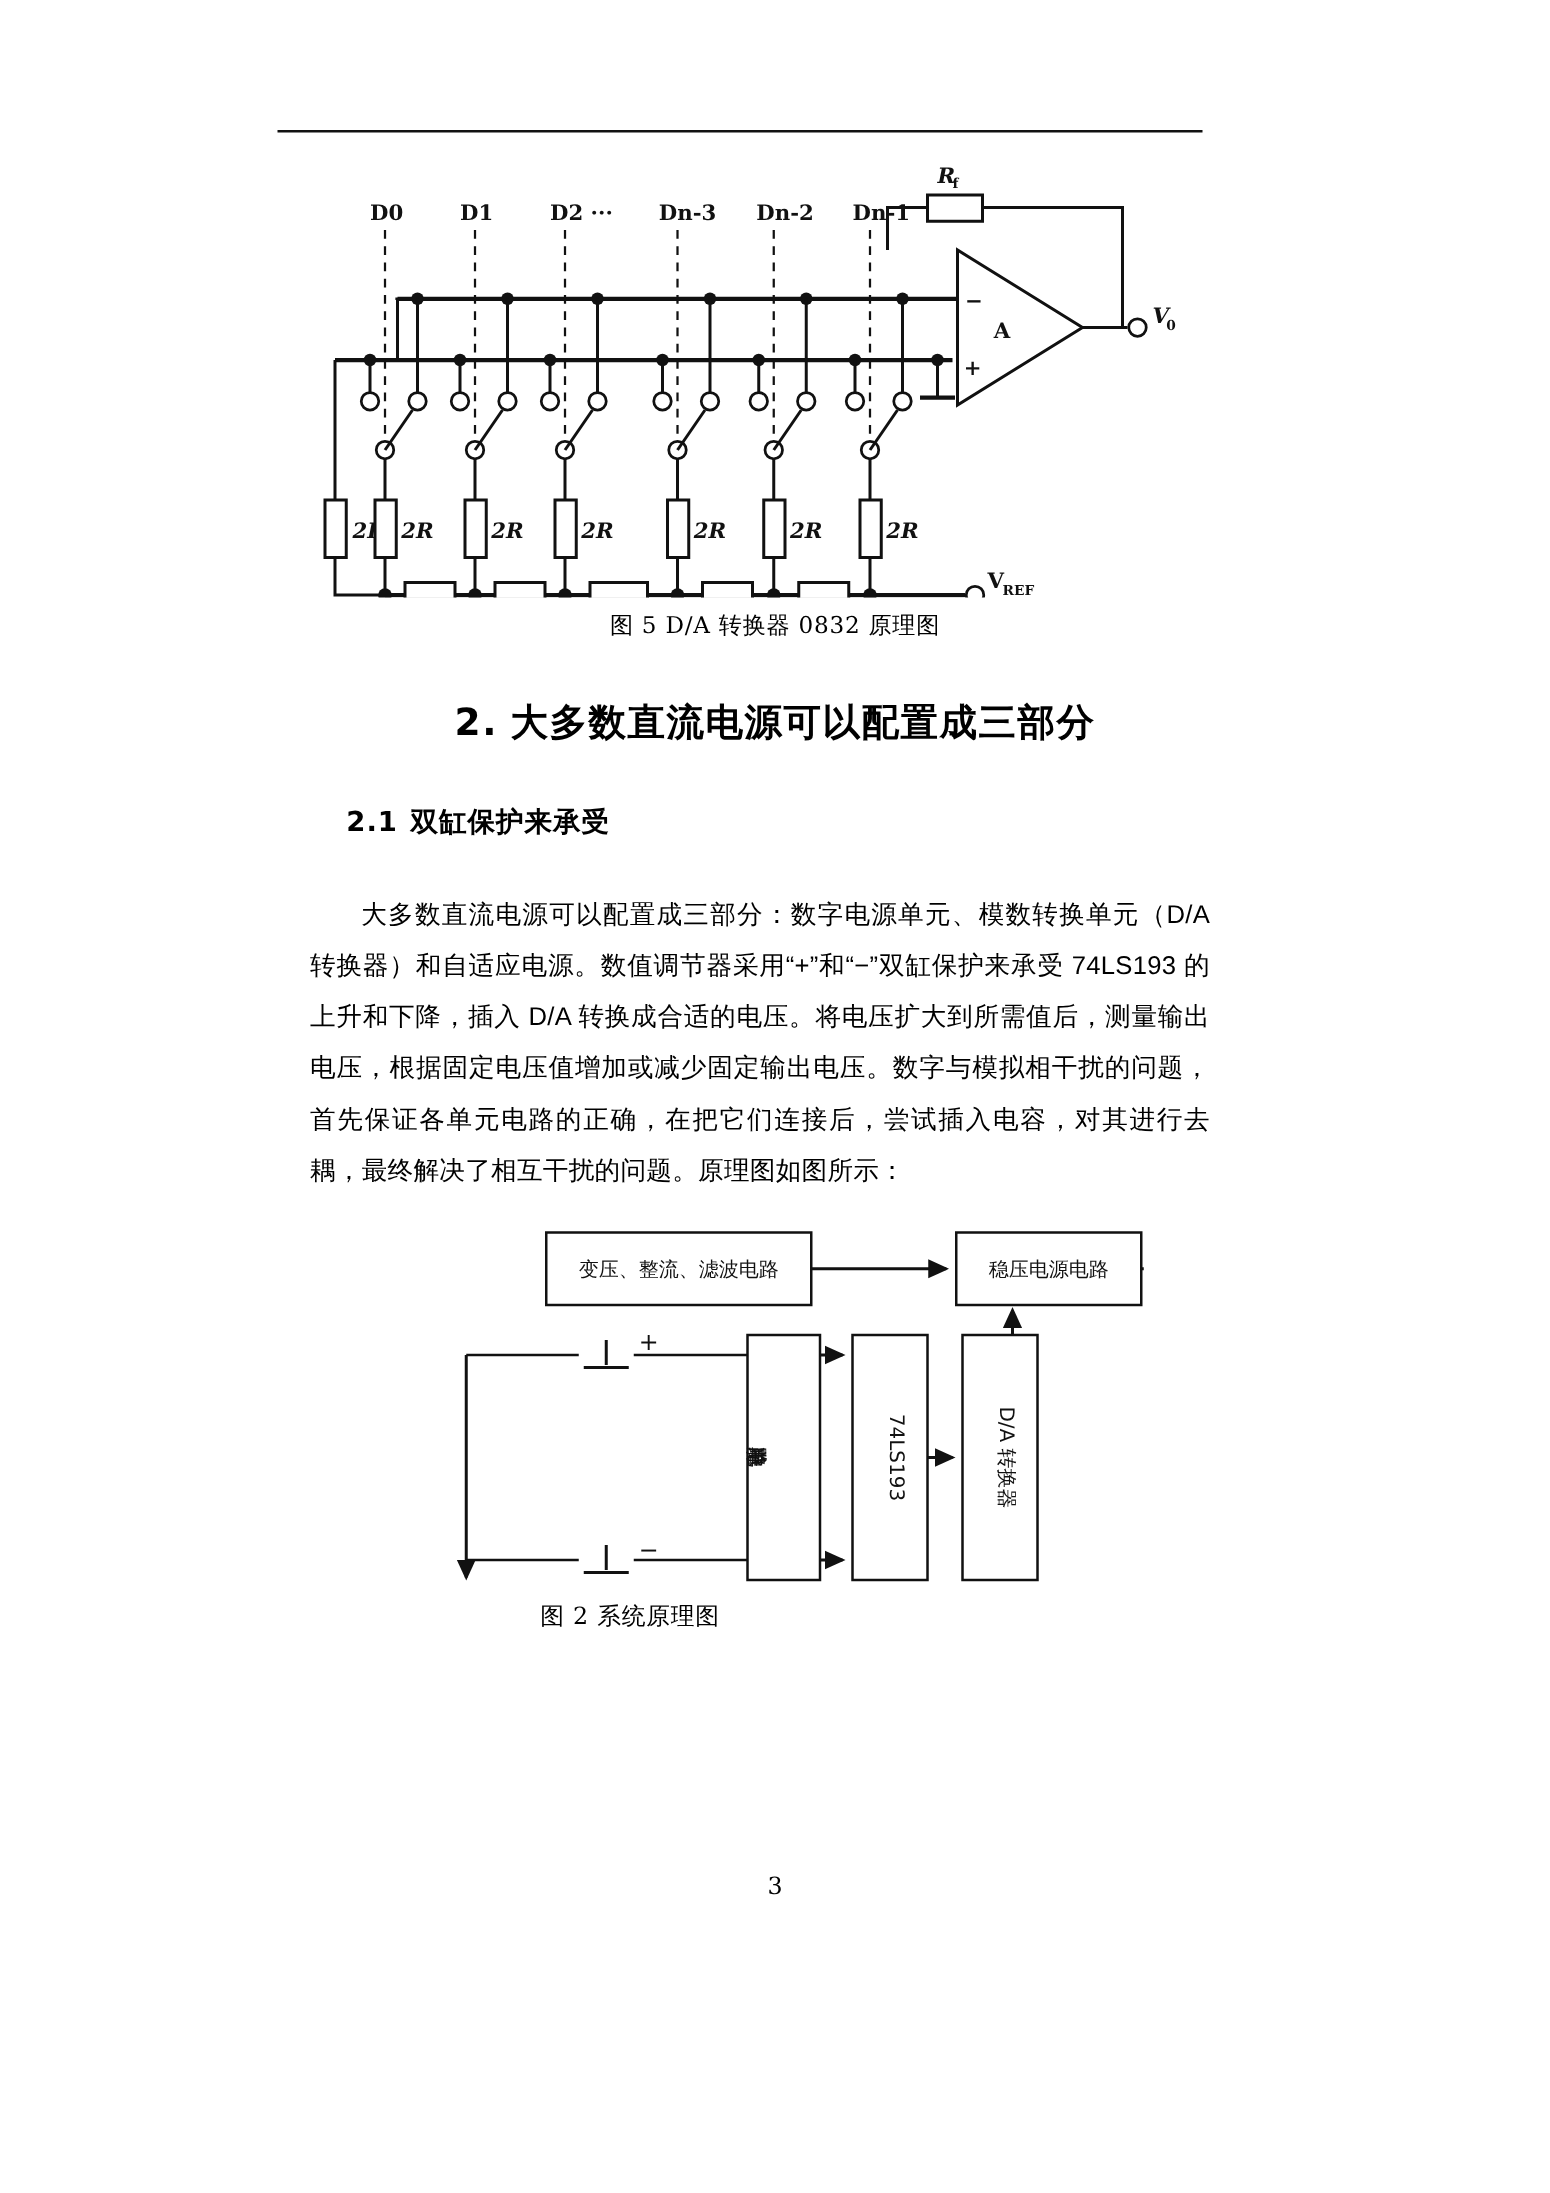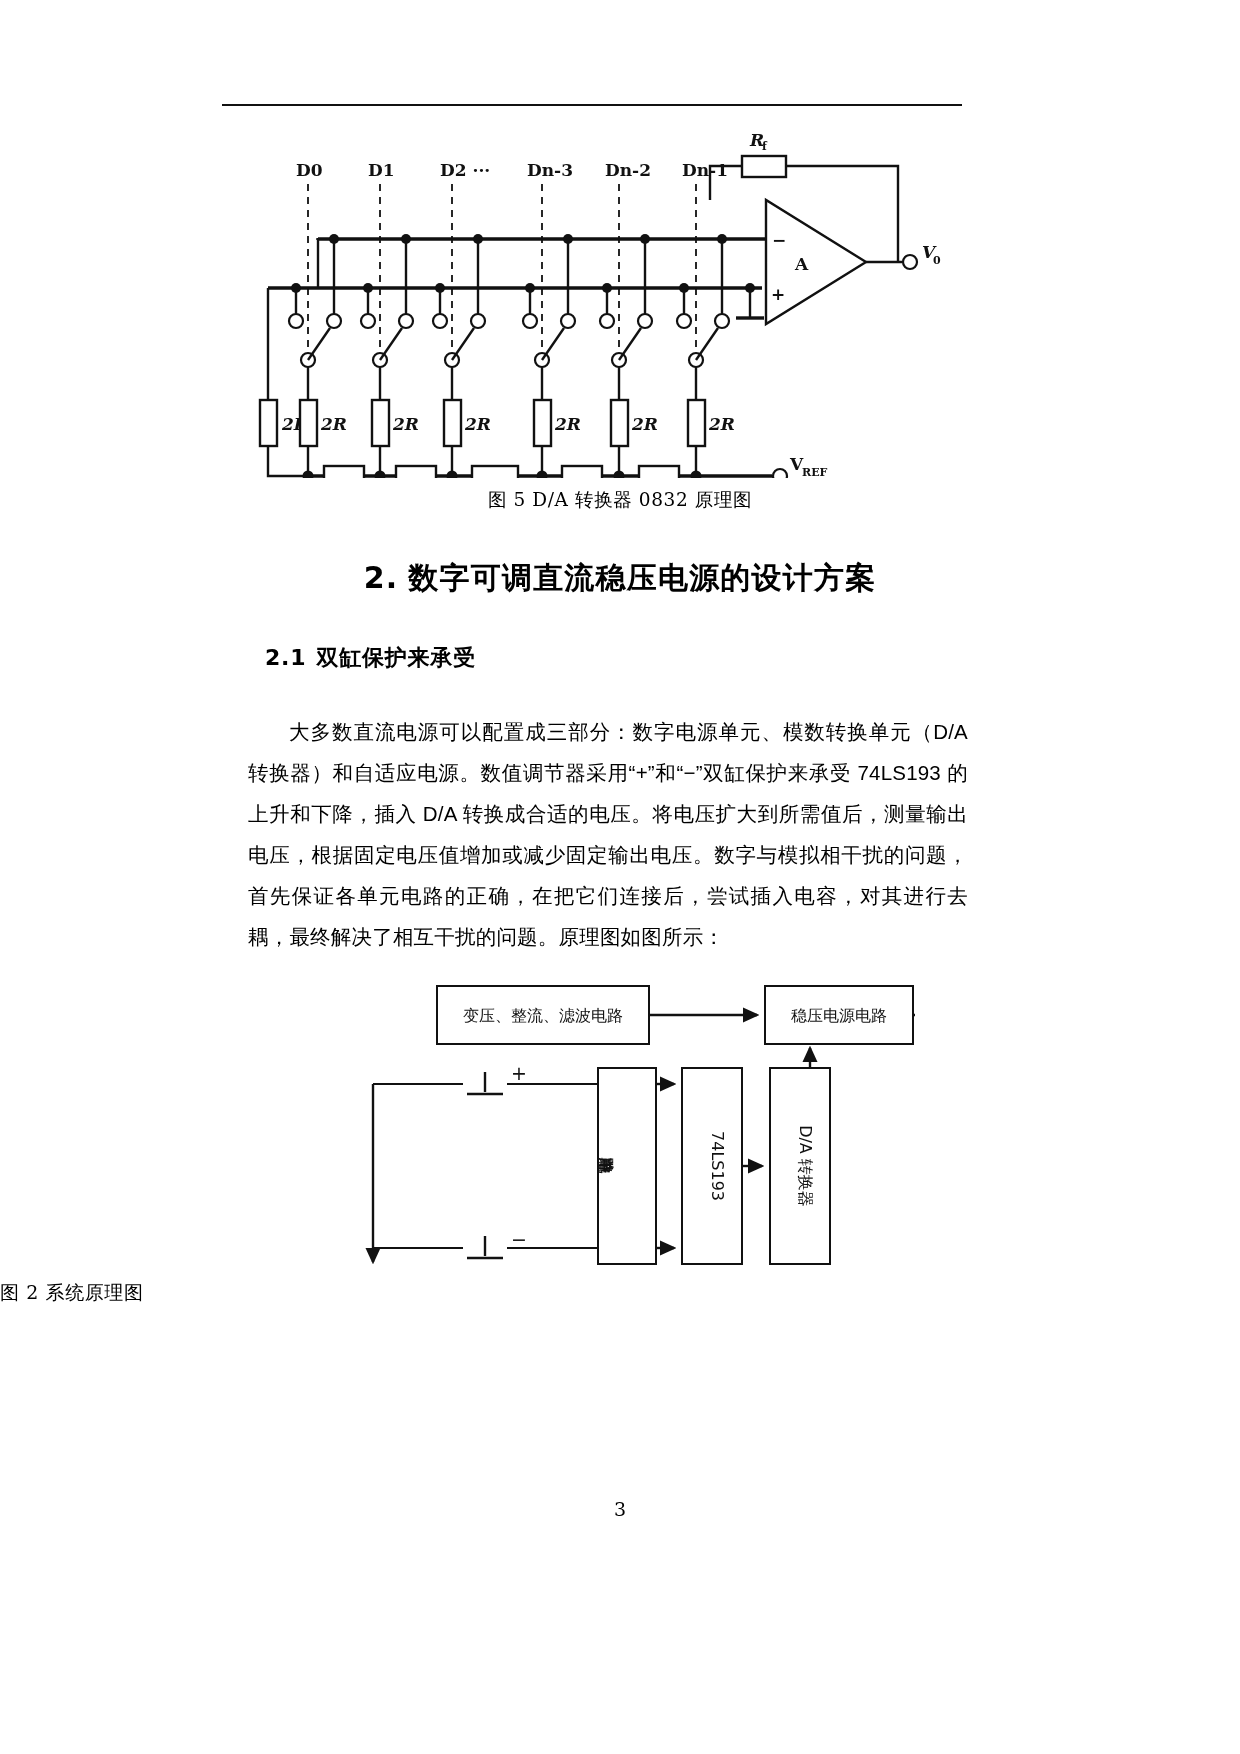--- a/index.html
+++ b/index.html
@@ -66,21 +66,21 @@
 
   .h2 {
     position: absolute;
     left: 265px;
     top: 643px;
     font-family: "DejaVu Sans", sans-serif;
     font-weight: bold;
     font-size: 22px;
     letter-spacing: 0.8px;
   }
-  .h2 .num { margin-right: 10px; }
+  .h2 .num { margin-right: 10px; margin-left: 12px; }
 
   
   .body-para {
     position: absolute;
     left: 248px;
     top: 690px;
     width: 720px;
     font-family: Liberation Sans, sans-serif;
     font-size: 20.5px;
     line-height: 41px;
@@ -98,21 +98,21 @@
     width: 560px;
     height: 310px;
   }
   .fig2-wrap svg { display:block; width:100%; height:100%; }
 
   .fig2-caption {
     position: absolute;
     left: 0;
     top: 1280px;
     width: 1008px;
-    text-align: left;
+    text-align: center;
     font-family: "DejaVu Serif", serif;
     font-size: 19px;
     letter-spacing: 0.6px;
   }
 
   
   .page-number {
     position: absolute;
     left: 0;
     top: 1498px;
@@ -317,21 +317,21 @@
         <text class="lblit" x="240" y="380">R</text>
         <text class="lblit" x="327" y="380">R</text>
         <text class="lblit" x="404" y="380">R</text>
       </g>
     </svg>
   </div>
 
   <div class="fig1-caption">图 5 D/A 转换器 0832 原理图</div>
 
   <div class="h1">
-    <span class="num">2.</span><span>数字可调直流稳压电源的设计方案</span>
+    <span class="num">2.</span><span>大多数直流电源可以配置成三部分</span>
   </div>
 
   <div class="h2">
     <span class="num">2.1</span><span>双缸保护来承受</span>
   </div>
 
   <p class="body-para">大多数直流电源可以配置成三部分：数字电源单元、模数转换单元（D/A 转换器）和自适应电源。数值调节器采用“+”和“−”双缸保护来承受 74LS193 的上升和下降，插入 D/A 转换成合适的电压。将电压扩大到所需值后，测量输出电压，根据固定电压值增加或减少固定输出电压。数字与模拟相干扰的问题，首先保证各单元电路的正确，在把它们连接后，尝试插入电容，对其进行去耦，最终解决了相互干扰的问题。原理图如图所示：</p>
 
   <div class="fig2-wrap">
     <svg viewBox="0 0 560 310" xmlns="http://www.w3.org/2000/svg">

